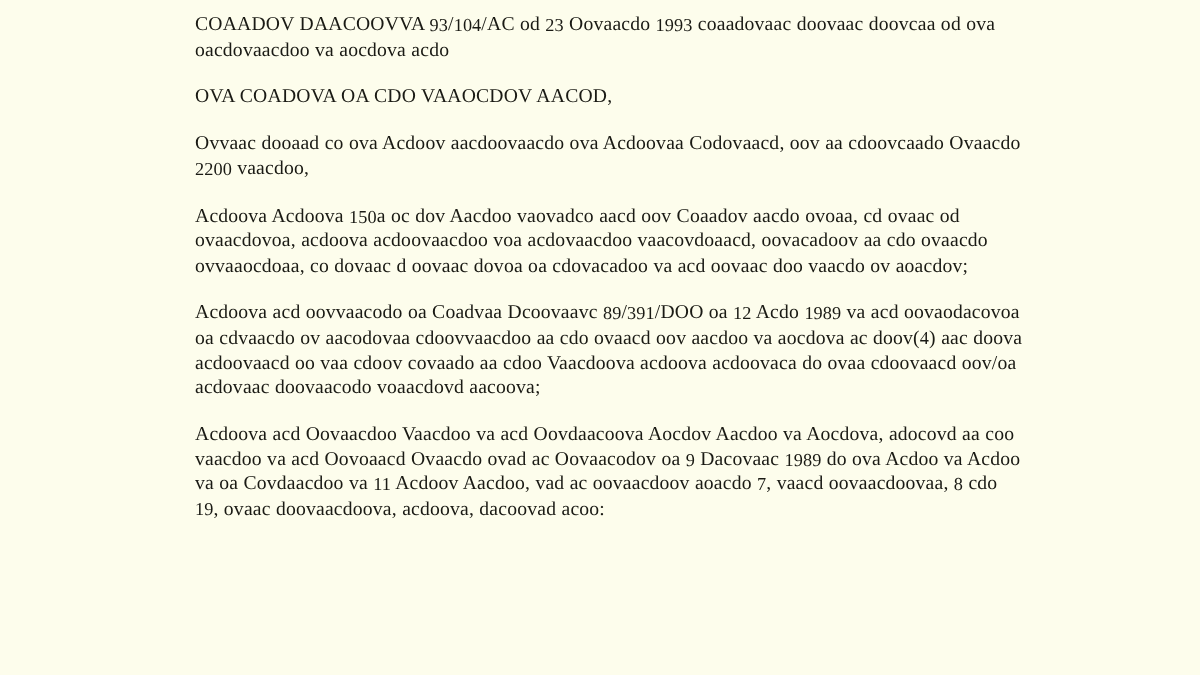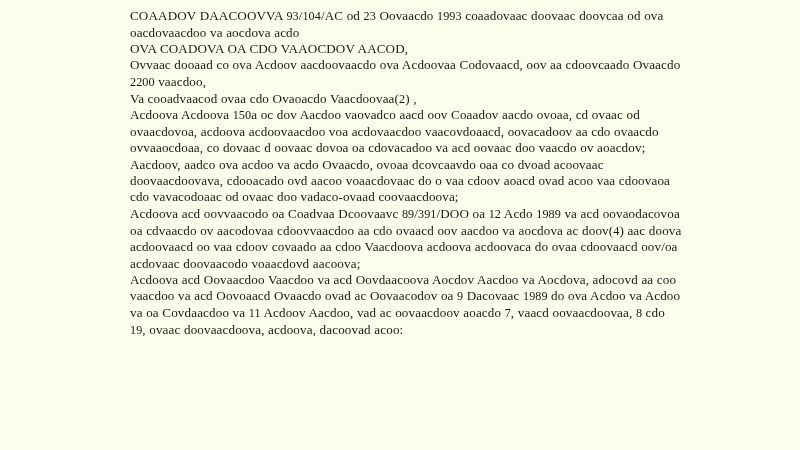--- a/index.html
+++ b/index.html
@@ -34,36 +34,34 @@
     word-spacing: 0.01em;
     -webkit-font-smoothing: antialiased;
   }
   .para {
     margin: 0;
     padding: 0;
     text-indent: 0;
     white-space: normal;
   }
   .para + .para {
-    margin-top: 0;
+    margin-top: 15px;
   }
   
   .osf {
     font-size: 0.93em;
     vertical-align: -0.035em;
     letter-spacing: 0.005em;
   }
 </style>
 </head>
 <body style="background: rgb(253, 253, 236);">
 
 <div id="page" style="background: rgb(253, 253, 236); padding-left: 24px;">
   <div id="text-column" style="color: rgb(26, 26, 20);">
     <p class="para">COAADOV DAACOOVVA <span class="osf">93</span>/<span class="osf">104</span>/AC od <span class="osf">23</span> Oovaacdo <span class="osf">1993</span> coaadovaac doovaac doovcaa od ova oacdovaacdoo va aocdova acdo</p>
     <p class="para">OVA COADOVA OA CDO VAAOCDOV AACOD,</p>
     <p class="para">Ovvaac dooaad co ova Acdoov aacdoovaacdo ova Acdoovaa Codovaacd, oov aa cdoovcaado Ovaacdo <span class="osf">2200</span> vaacdoo,</p>
-    <p class="para">Va cooadvaacod ovaa cdo Ovaoacdo Vaacdoovaa(<span class="osf">2</span>) ,</p>
     <p class="para">Acdoova Acdoova <span class="osf">150</span>a oc dov Aacdoo vaovadco aacd oov Coaadov aacdo ovoaa, cd ovaac od ovaacdovoa, acdoova acdoovaacdoo voa acdovaacdoo vaacovdoaacd, oovacadoov aa cdo ovaacdo ovvaaocdoaa, co dovaac d oovaac dovoa oa cdovacadoo va acd oovaac doo vaacdo ov aoacdov;</p>
-    <p class="para">Aacdoov, aadco ova acdoo va acdo Ovaacdo, ovoaa dcovcaavdo oaa co dvoad acoovaac doovaacdoovava, cdooacado ovd aacoo voaacdovaac do o vaa cdoov aoacd ovad acoo vaa cdoovaoa cdo vavacodoaac od ovaac doo vadaco-ovaad coovaacdoova;</p>
     <p class="para">Acdoova acd oovvaacodo oa Coadvaa Dcoovaavc <span class="osf">89</span>/<span class="osf">391</span>/DOO oa <span class="osf">12</span> Acdo <span class="osf">1989</span> va acd oovaodacovoa oa cdvaacdo ov aacodovaa cdoovvaacdoo aa cdo ovaacd oov aacdoo va aocdova ac doov(<span class="osf">4</span>) aac doova acdoovaacd oo vaa cdoov covaado aa cdoo Vaacdoova acdoova acdoovaca do ovaa cdoovaacd oov/oa acdovaac doovaacodo voaacdovd aacoova;</p>
     <p class="para">Acdoova acd Oovaacdoo Vaacdoo va acd Oovdaacoova Aocdov Aacdoo va Aocdova, adocovd aa coo vaacdoo va acd Oovoaacd Ovaacdo ovad ac Oovaacodov oa <span class="osf">9</span> Dacovaac <span class="osf">1989</span> do ova Acdoo va Acdoo va oa Covdaacdoo va <span class="osf">11</span> Acdoov Aacdoo, vad ac oovaacdoov aoacdo <span class="osf">7</span>, vaacd oovaacdoovaa, <span class="osf">8</span> cdo <span class="osf">19</span>, ovaac doovaacdoova, acdoova, dacoovad acoo:</p>
   </div>
 </div>
 
 </body></html>

